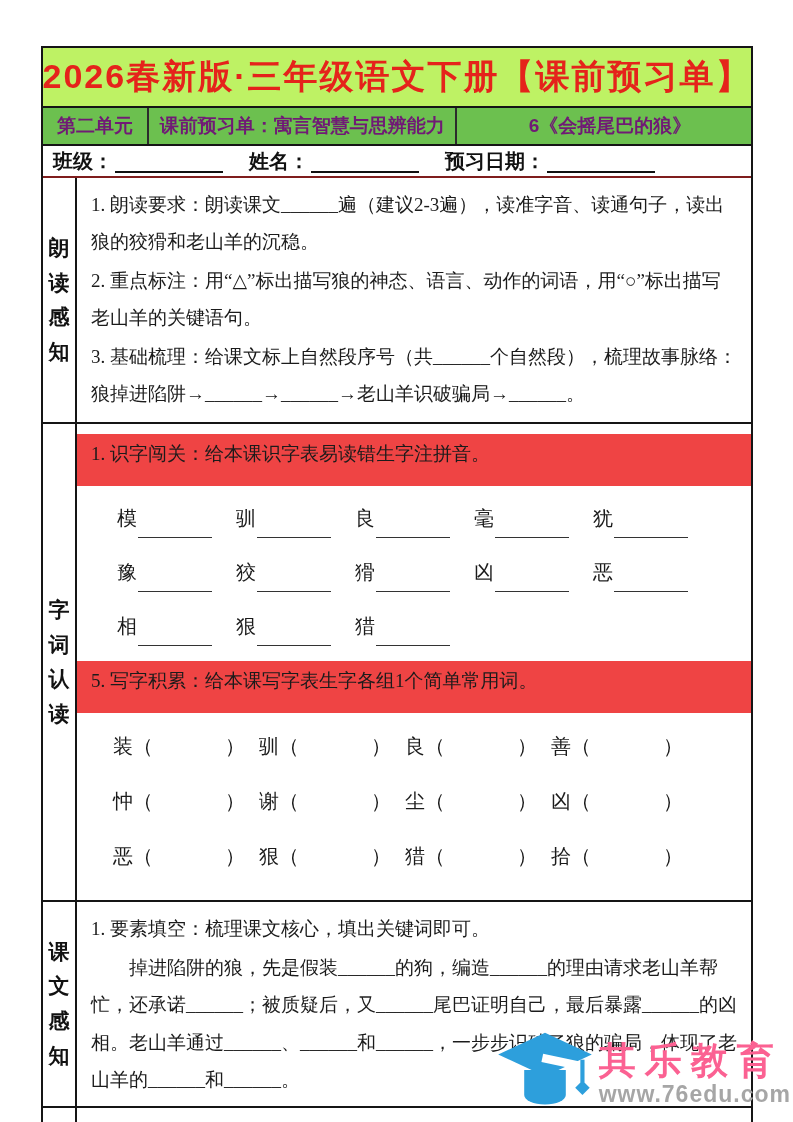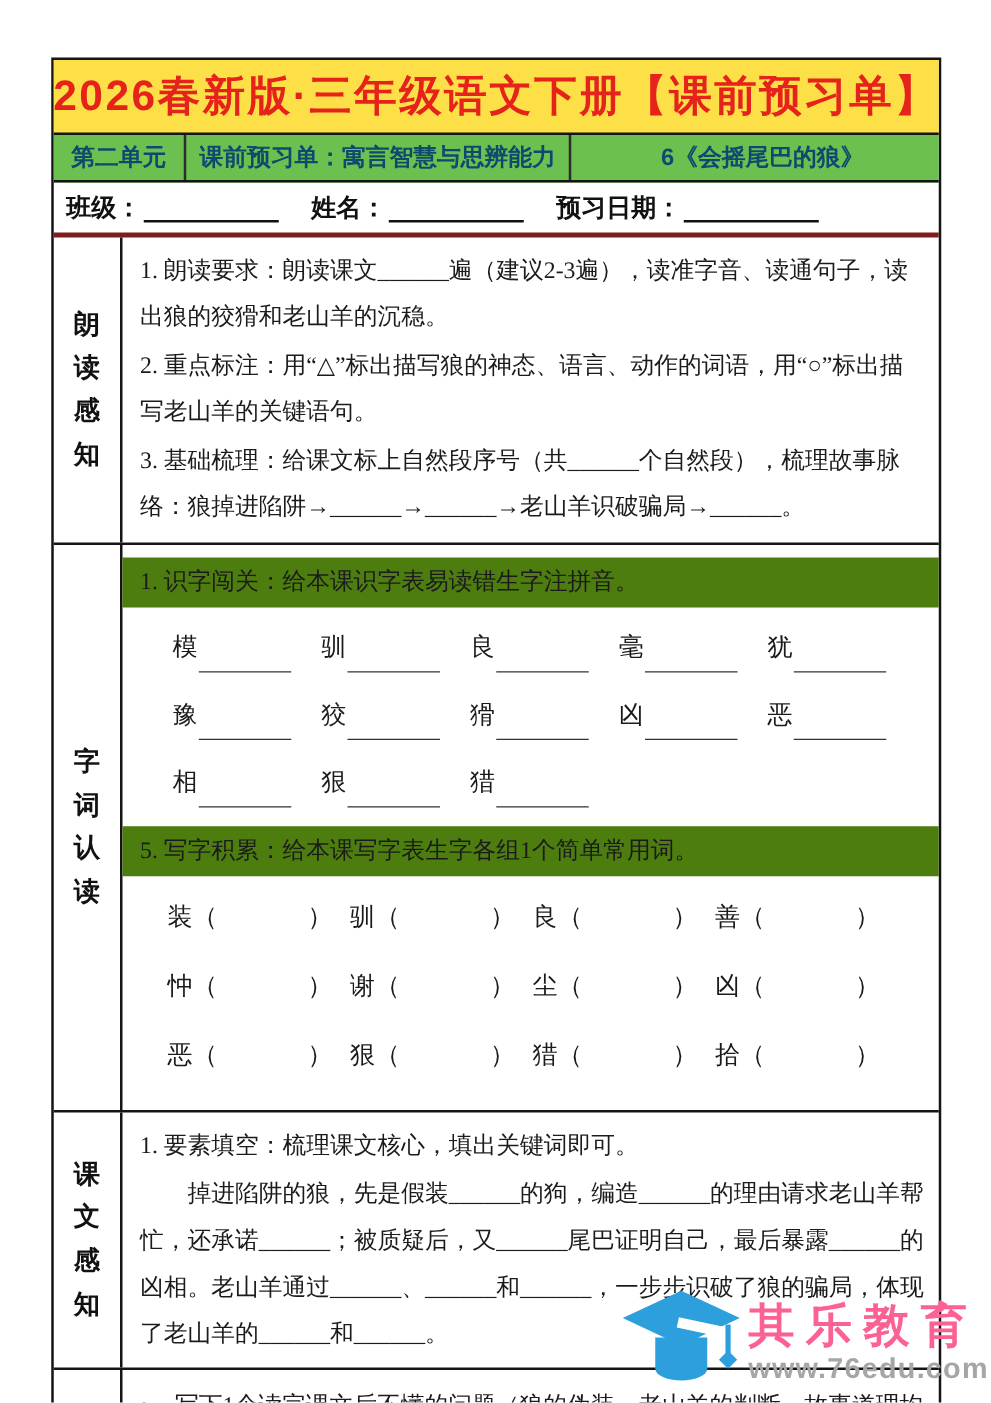--- a/index.html
+++ b/index.html
@@ -7,68 +7,68 @@
   body { position:relative; overflow:hidden; }
 
   .sheet {
     position:absolute; left:41px; top:46px; width:712px;
     border:2px solid #151515;
   }
 
   
   .title-row {
     height:60px; display:flex; align-items:center; justify-content:center;
-    border-bottom:2px solid #151515; background:#fde047;
+    border-bottom:2px solid #151515; background:#bef264;
   }
   .title-row h1 {
     font-size:34px; font-weight:bold; color:#e5231b; letter-spacing:2px;
     white-space:nowrap;
   }
 
   
   .unit-bar { display:flex; height:38px; background:#6cc04f; border-bottom:2px solid #151515; }
   .unit-bar .cell {
     display:flex; align-items:center; justify-content:center;
-    color:#0c4a6e; font-weight:bold; font-size:19px; white-space:nowrap;
+    color:#701a75; font-weight:bold; font-size:19px; white-space:nowrap;
   }
   .unit-bar .c1 { width:15%; border-right:2px solid #2c2c2c; }
   .unit-bar .c2 { width:43.5%; border-right:2px solid #2c2c2c; }
   .unit-bar .c3 { width:41.5%;padding-left:12px; }
 
   
   .info-row {
-    height:44px; display:flex; align-items:center;
-    border-bottom:4px solid #7f1d1d; padding:0 10px; font-weight:bold; font-size:20px; color:#111;
+    height:32px; display:flex; align-items:center;
+    border-bottom:2px solid #7f1d1d; padding:0 10px; font-weight:bold; font-size:20px; color:#111;
   }
   .info-row .blank {
     display:inline-block; width:108px; border-bottom:2px solid #111;
     height:24px; margin:0 26px 0 2px;
   }
   .info-row .blank:last-child { margin-right:0; }
 
   
   .section { display:flex; }
   .section + .section { border-top:2px solid #151515; }
   .label-cell {
-    width:55px; border-right:2px solid #151515; display:flex;
+    width:34px; border-right:2px solid #151515; display:flex;
     align-items:center; justify-content:center; flex:none;
   }
   .v-label {
     width:1.15em; word-break:break-all; text-align:center;
     font-size:21px; font-weight:bold; color:#111; line-height:1.65;
   }
   .content-cell {
     flex:1; padding:6px 12px 8px 14px;
     font-family:"Liberation Serif","DejaVu Serif",serif;
     font-size:19px; color:#1b1b1b; line-height:1.95;
   }
 
   .task-item { margin:2px 0; }
   .hl-band {
-    background:#4d7c0f; margin:4px -12px 2px -14px; padding:1px 12px 2px 14px;
+    background:#ef4444; margin:4px -12px 2px -14px; padding:1px 12px 14px 14px;
   }
 
   
   .py-row { display:flex; padding-left:26px; margin:13px 0 15px 0; }
   .py-item { width:119px; display:flex; align-items:flex-end; }
   .py-item .ch { font-size:20px; }
   .py-item .blank-line {
     display:inline-block; width:74px; border-bottom:1.5px solid #333;
     height:20px; margin-left:1px;
   }

